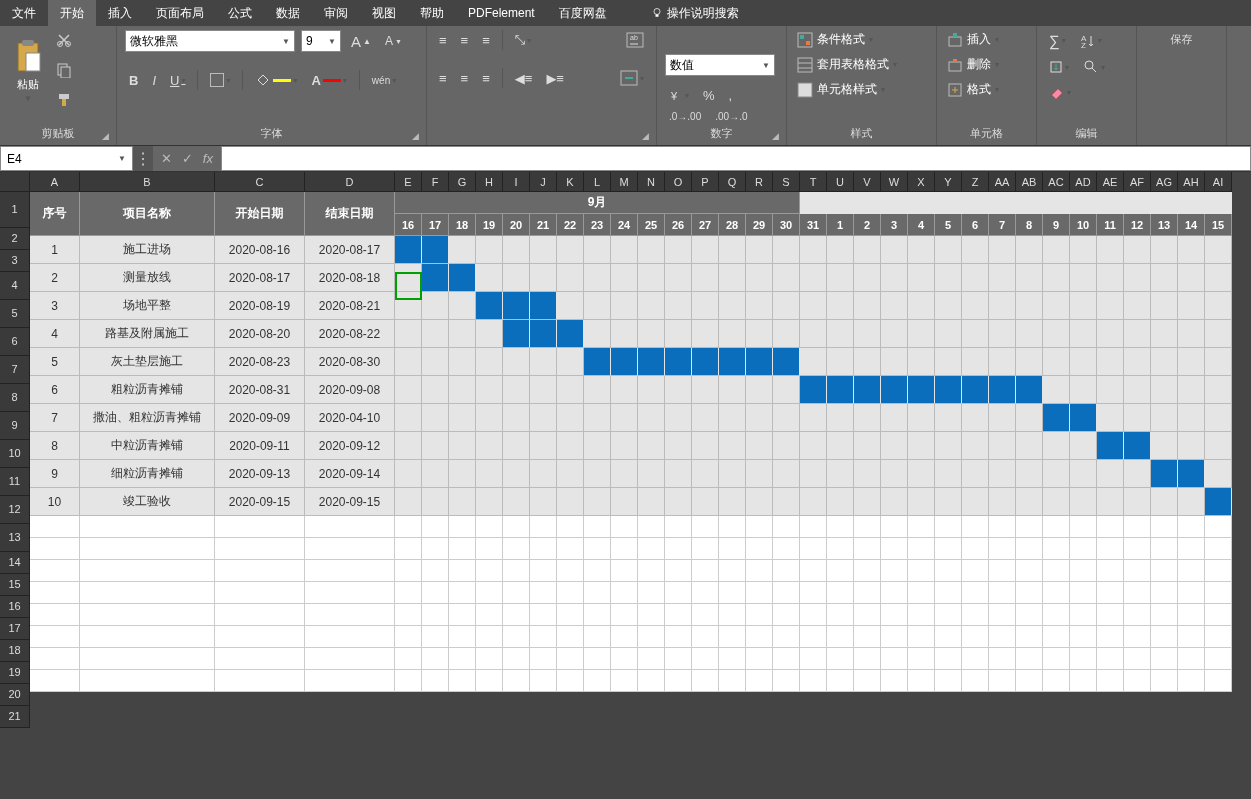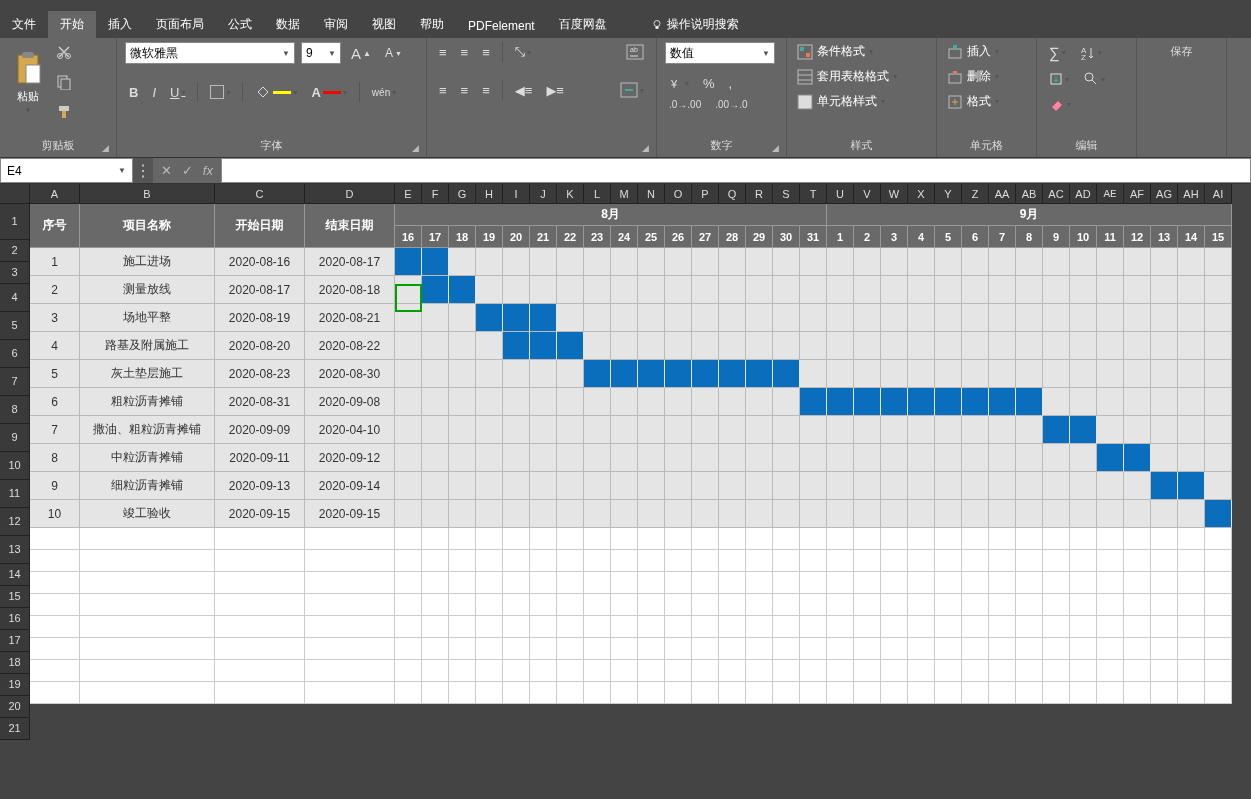--- a/index.html
+++ b/index.html
@@ -1,36 +1,36 @@
 <!DOCTYPE html>
 <html><head>
 <meta charset="utf-8">
 <style>
 * { box-sizing: border-box; margin: 0; padding: 0; font-family: "Microsoft YaHei", sans-serif; }
 body { background: #444; width: 1251px; height: 799px; overflow: hidden; user-select: none; }
 
 
-.tabs { background: #444; display: flex; height: 38px; align-items: flex-end; }
+.tabs { background: #444; display: flex; height: 26px; align-items: center; }
 .tab { color: #fff; font-size: 12px; padding: 5px 12px; cursor: pointer; }
 .tab.active { background: #666; }
 .tab.help { display: flex; align-items: center; gap: 4px; margin-left: 20px; }
 .bulb { width: 12px; height: 12px; }
 
 
 .ribbon { background: #666; display: flex; height: 120px; border-bottom: 1px solid #333; }
 .group { border-right: 1px solid #555; padding: 4px 8px 2px 8px; display: flex; flex-direction: column; justify-content: space-between; position: relative; }
 .group-body { flex: 1; display: flex; flex-direction: column; gap: 4px; }
 .group-label { color: #ddd; font-size: 11px; text-align: center; padding: 2px 0; position: relative; }
 .launcher { position: absolute; right: 2px; bottom: 2px; width: 12px; height: 12px; color: #bbb; font-size: 9px; }
 .btn-row { display: flex; align-items: center; gap: 6px; }
 .big-btn { display: flex; flex-direction: column; align-items: center; gap: 2px; color: #fff; font-size: 11px; padding: 2px 4px; cursor: pointer; }
 .mini { color: #ddd; font-size: 11px; cursor: pointer; padding: 2px; }
 .font-sel { background: #fff; border: 1px solid #888; height: 22px; font-size: 12px; padding: 2px 4px; width: 170px; display:flex; justify-content:space-between; align-items:center;}
 .size-sel { background: #fff; border: 1px solid #888; height: 22px; font-size: 12px; padding: 2px 4px; width: 40px; display:flex; justify-content:space-between; align-items:center;}
-.num-sel { background: #fff; border: 1px solid #888; height: 22px; font-size: 12px; padding: 2px 4px; width: 110px; display:flex; justify-content:space-between; align-items:center;}
+.num-sel { background: #fff; border: 1px solid #888; height: 22px; font-size: 12px; padding: 2px 4px; width: 110px; display:flex; justify-content:space-between; align-items:center;margin-top:24px;}
 .dd { font-size: 8px; color: #555; }
 .toolbtn { color: #ddd; font-size: 13px; padding: 2px 4px; cursor: pointer; display:flex; align-items:center; gap:2px;}
 .toolbtn.bold { font-weight: bold; }
 .toolbtn.italic { font-style: italic; }
 .toolbtn.underline { text-decoration: underline; }
 .sep { width: 1px; background: #555; height: 20px; margin: 0 2px; }
 .sq { width: 14px; height: 14px; border: 1px solid #bbb; display: inline-block; }
 .color-bar { width: 18px; height: 3px; display: inline-block; }
 .ribbon-item { color: #fff; font-size: 12px; display: flex; align-items: center; gap: 4px; cursor: pointer; padding: 1px 2px; }
 .ico16 { width: 16px; height: 16px; display: inline-flex; align-items:center; justify-content:center; font-size:11px;}
@@ -396,21 +396,21 @@
       <div class="col-h" style="width: 27px;">U</div>
       <div class="col-h" style="width: 27px;">V</div>
       <div class="col-h" style="width: 27px;">W</div>
       <div class="col-h" style="width: 27px;">X</div>
       <div class="col-h" style="width: 27px;">Y</div>
       <div class="col-h" style="width: 27px;">Z</div>
       <div class="col-h" style="width: 27px;">AA</div>
       <div class="col-h" style="width: 27px;">AB</div>
       <div class="col-h" style="width: 27px;">AC</div>
       <div class="col-h" style="width: 27px;">AD</div>
-      <div class="col-h" style="width: 27px; font-family: Liberation Mono, monospace;">AE</div>
+      <div class="col-h" style="width: 27px;">AE</div>
       <div class="col-h" style="width: 27px;">AF</div>
       <div class="col-h" style="width: 27px;">AG</div>
       <div class="col-h" style="width: 27px;">AH</div>
       <div class="col-h" style="width: 27px;">AI</div>
     </div>
   <div class="row-headers" id="rowhdrs">
       <div class="row-h" style="height: 36px;">1</div>
       <div class="row-h" style="height: 22px;">2</div>
       <div class="row-h" style="height: 22px;">3</div>
       <div class="row-h" style="height: 28px;">4</div>
@@ -435,21 +435,20 @@
   <div class="cells" id="cells" style="width:1202px;">
 
 
     <div style="display:flex;">
       <div class="hcell wA" style="height:44px;">序号</div>
       <div class="hcell wB" style="height:44px;">项目名称</div>
       <div class="hcell wC" style="height:44px;">开始日期</div>
       <div class="hcell wD" style="height:44px;">结束日期</div>
       <div style="display:flex;flex-direction:column;">
         <div style="display:flex;">
-          <div class="month-hdr" style="width:432px;height:22px;">8月</div>
           <div class="month-hdr" style="width:405px;height:22px;">9月</div>
         </div>
         <div style="display:flex;" id="dayhdrs">
             <div class="day-h">16</div>
             <div class="day-h">17</div>
             <div class="day-h">18</div>
             <div class="day-h">19</div>
             <div class="day-h">20</div>
             <div class="day-h">21</div>
             <div class="day-h">22</div>

